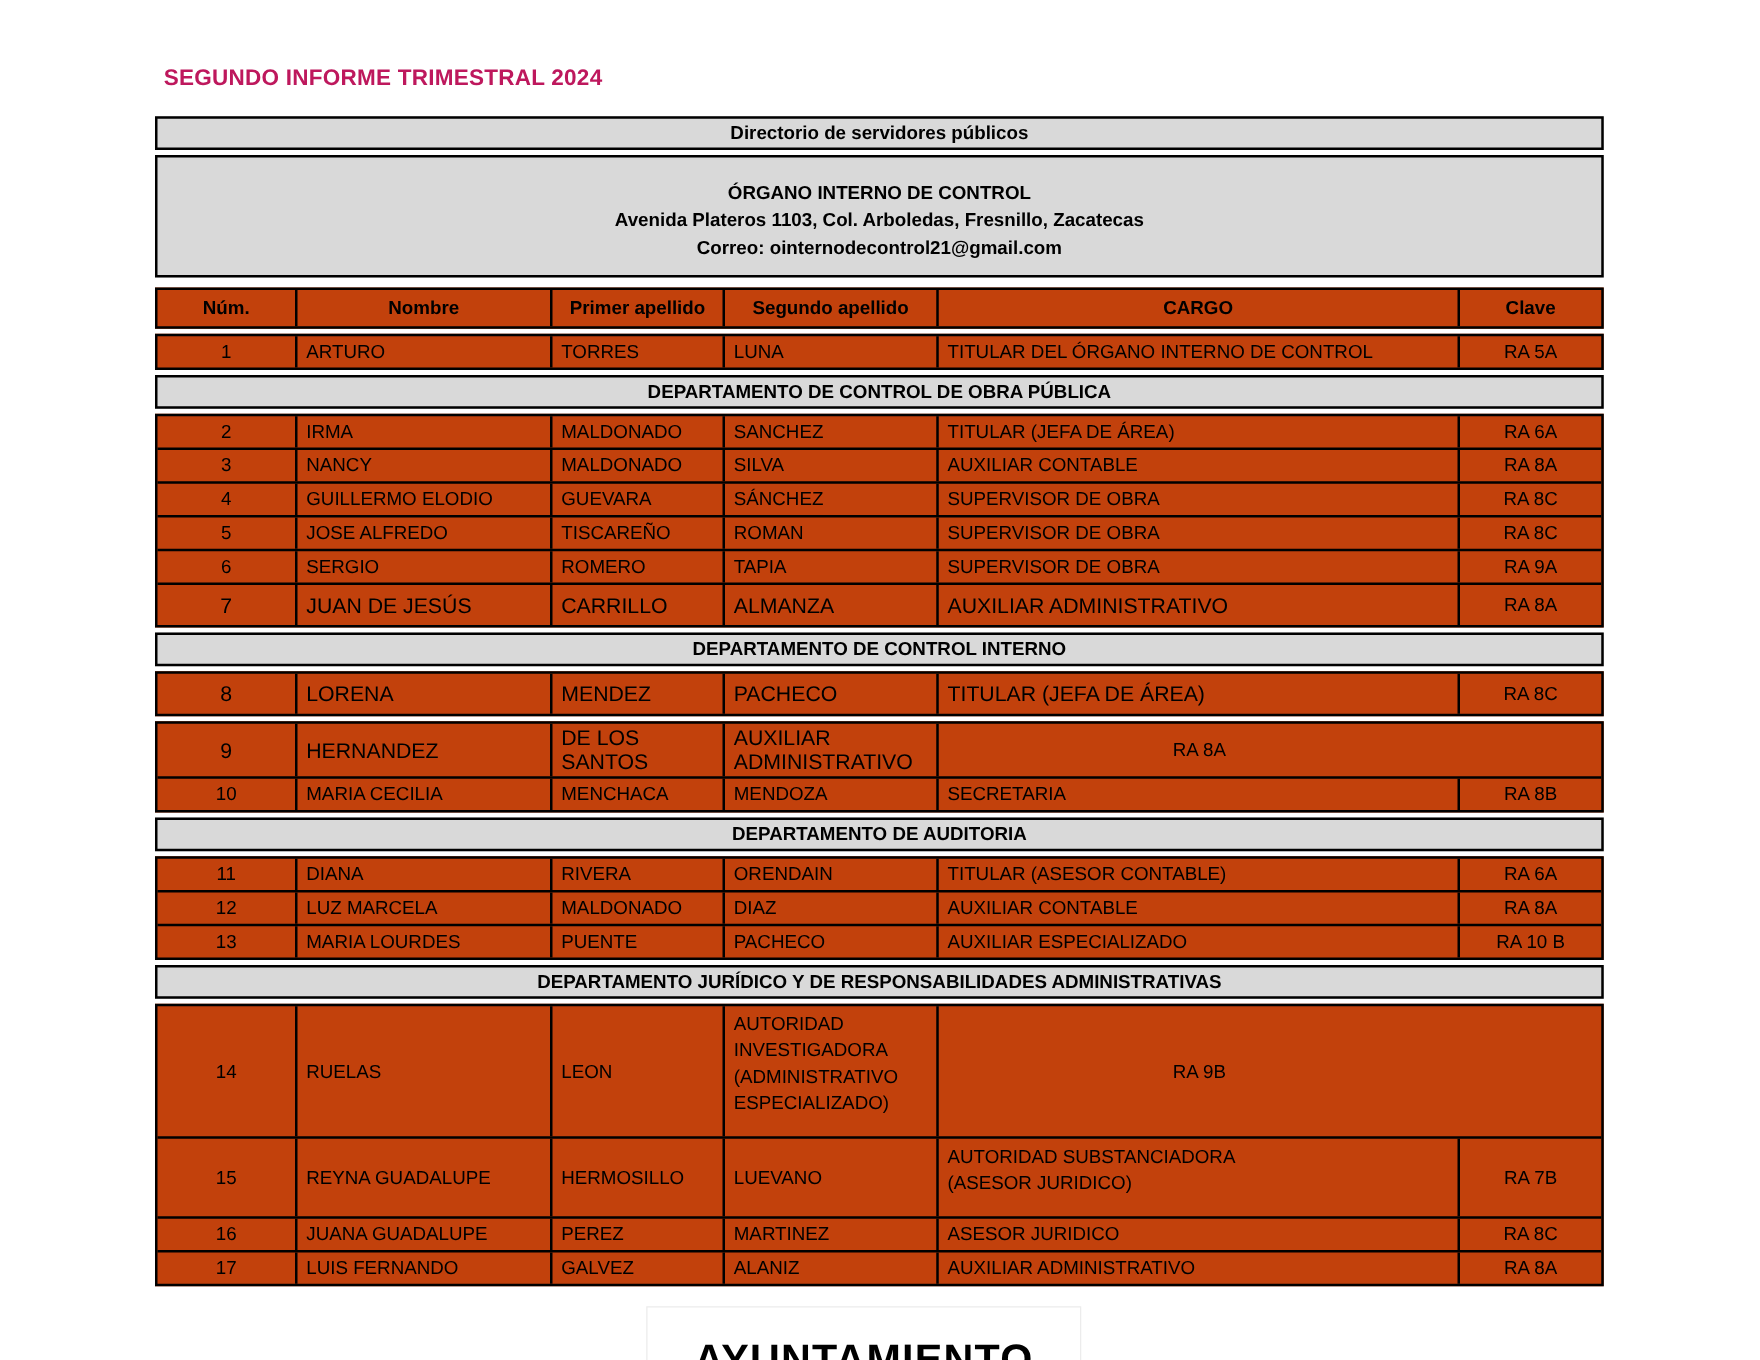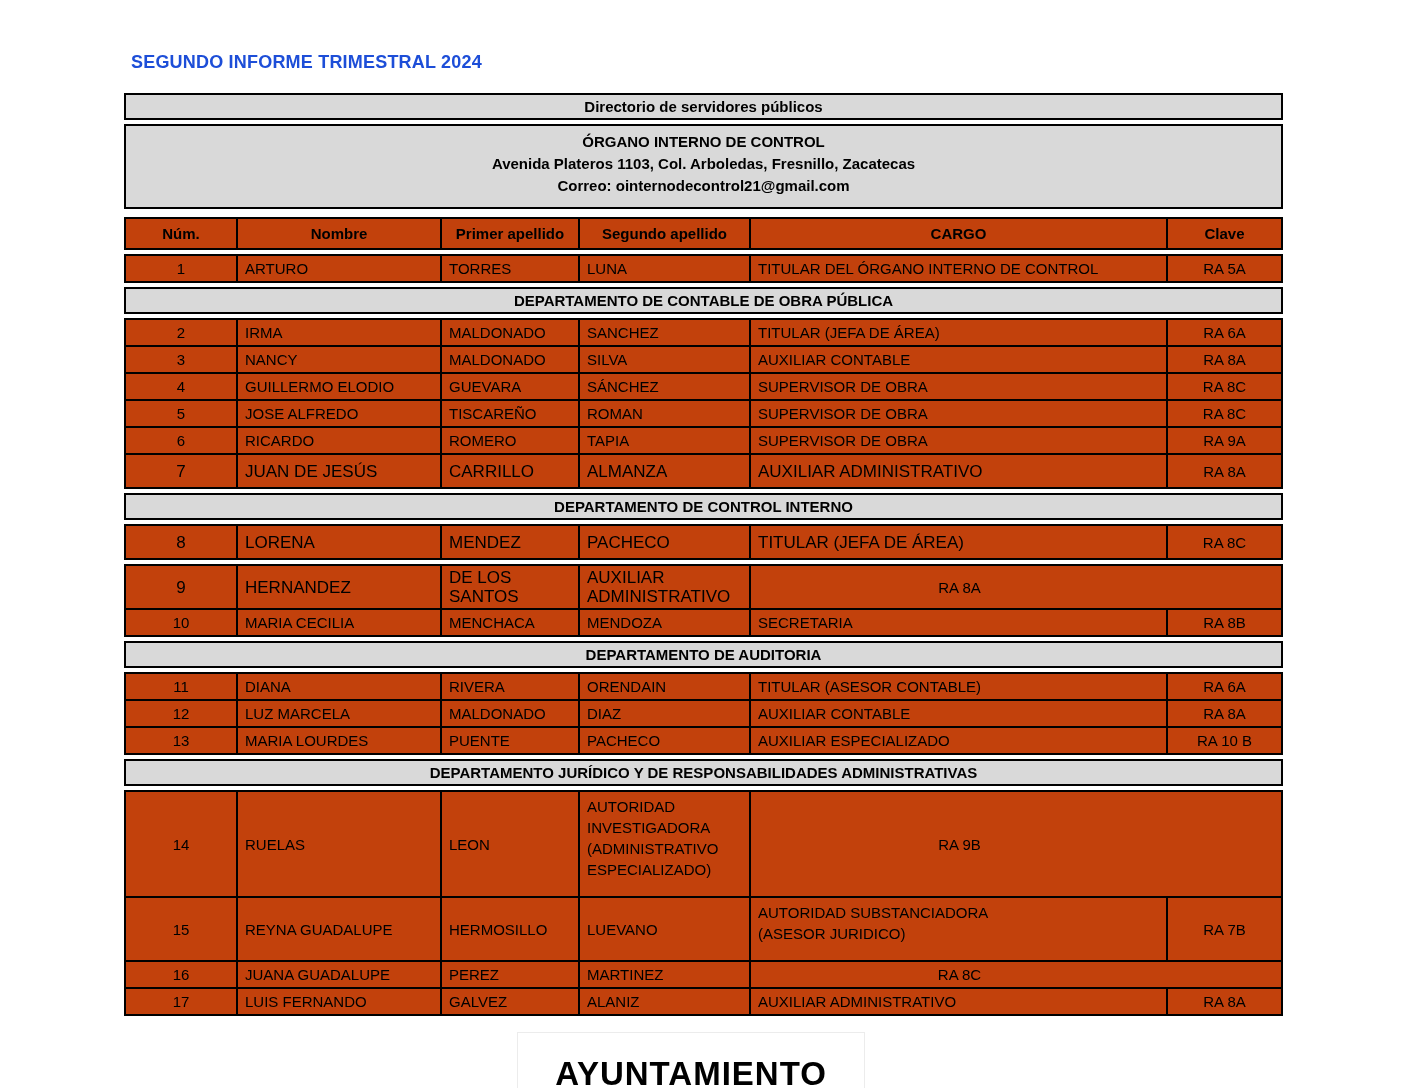--- a/index.html
+++ b/index.html
@@ -5,36 +5,36 @@
   * { box-sizing: border-box; margin: 0; padding: 0; }
   html, body { background: #ffffff; }
   body {
     width: 1408px; height: 1088px;
     font-family: "Liberation Sans", sans-serif;
     color: #000;
     padding: 52px 0 0 124px;
     overflow: hidden;
   }
   .title {
-    color: #1d4ed8;
+    color: #be185d;
     font-size: 18px;
     font-weight: bold;
     margin-left: 7px;
     margin-bottom: 20px;
     letter-spacing: 0.2px;
   }
   .doc { width: 1159px; display: flex; flex-direction: column; gap: 4px; }
   .block { border: 2px solid #000; background: #c2410c; }
   .caption, .band {
     background: #d9d9d9; text-align: center; font-weight: bold;
     font-size: 15px; padding: 3px 0;
   }
   .org {
     background: #d9d9d9; text-align: center; font-weight: bold;
-    font-size: 15px; line-height: 22px; padding: 5px 0 10px 0;
+    font-size: 15px; line-height: 22px; padding: 18px 0 10px 0;
   }
   .row { display: grid; grid-template-columns: 112px 204px 138px 171px 1fr 113px; }
   .row + .row { border-top: 2px solid #000; }
   .c {
     border-right: 2px solid #000;
     padding: 2px 7px;
     min-height: 25px;
     display: flex; align-items: center;
     font-size: 15px;
     line-height: 19px;
@@ -89,21 +89,21 @@
     <div class="row">
       <div class="c num">1</div>
       <div class="c">ARTURO</div>
       <div class="c">TORRES</div>
       <div class="c">LUNA</div>
       <div class="c">TITULAR DEL ÓRGANO INTERNO DE CONTROL</div>
       <div class="c clave">RA 5A</div>
     </div>
   </div>
 
-  <div class="block band">DEPARTAMENTO DE CONTABLE DE OBRA PÚBLICA</div>
+  <div class="block band">DEPARTAMENTO DE CONTROL DE OBRA PÚBLICA</div>
 
   <div class="block">
     <div class="row">
       <div class="c num">2</div>
       <div class="c">IRMA</div>
       <div class="c">MALDONADO</div>
       <div class="c">SANCHEZ</div>
       <div class="c">TITULAR (JEFA DE ÁREA)</div>
       <div class="c clave">RA 6A</div>
     </div>
@@ -126,21 +126,21 @@
     <div class="row">
       <div class="c num">5</div>
       <div class="c">JOSE ALFREDO</div>
       <div class="c">TISCAREÑO</div>
       <div class="c">ROMAN</div>
       <div class="c">SUPERVISOR DE OBRA</div>
       <div class="c clave">RA 8C</div>
     </div>
     <div class="row">
       <div class="c num">6</div>
-      <div class="c">RICARDO</div>
+      <div class="c">SERGIO</div>
       <div class="c">ROMERO</div>
       <div class="c">TAPIA</div>
       <div class="c">SUPERVISOR DE OBRA</div>
       <div class="c clave">RA 9A</div>
     </div>
     <div class="row big">
       <div class="c num">7</div>
       <div class="c">JUAN DE JESÚS</div>
       <div class="c">CARRILLO</div>
       <div class="c">ALMANZA</div>
@@ -231,20 +231,21 @@
         <div>AUTORIDAD SUBSTANCIADORA</div>
         <div>(ASESOR JURIDICO)</div>
       </div>
       <div class="c clave">RA 7B</div>
     </div>
     <div class="row">
       <div class="c num">16</div>
       <div class="c">JUANA GUADALUPE</div>
       <div class="c">PEREZ</div>
       <div class="c">MARTINEZ</div>
+      <div class="c">ASESOR JURIDICO</div>
       <div class="c clave">RA 8C</div>
     </div>
     <div class="row">
       <div class="c num">17</div>
       <div class="c">LUIS FERNANDO</div>
       <div class="c">GALVEZ</div>
       <div class="c">ALANIZ</div>
       <div class="c">AUXILIAR ADMINISTRATIVO</div>
       <div class="c clave">RA 8A</div>
     </div>

